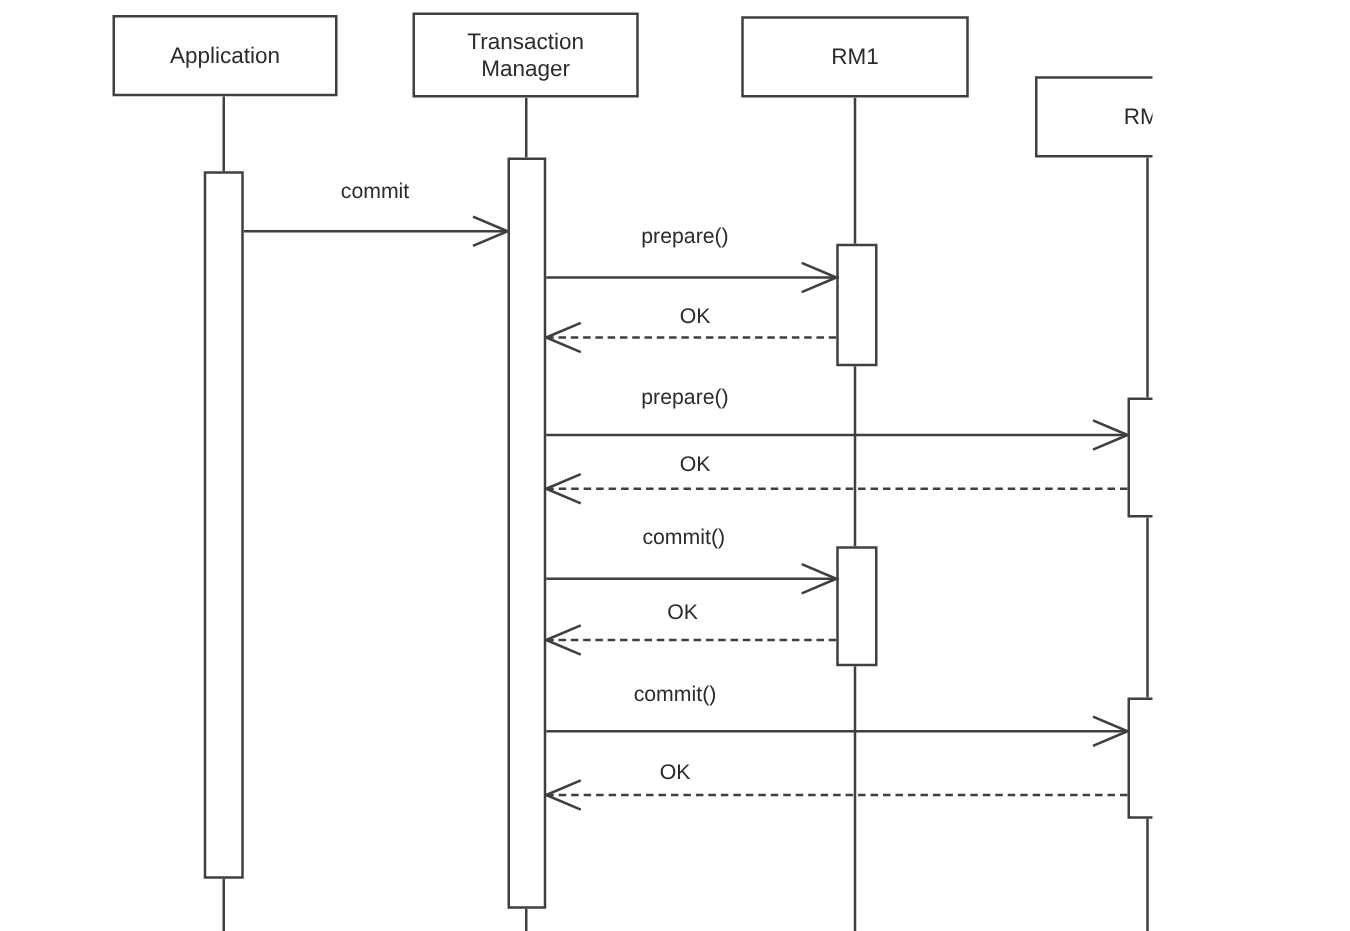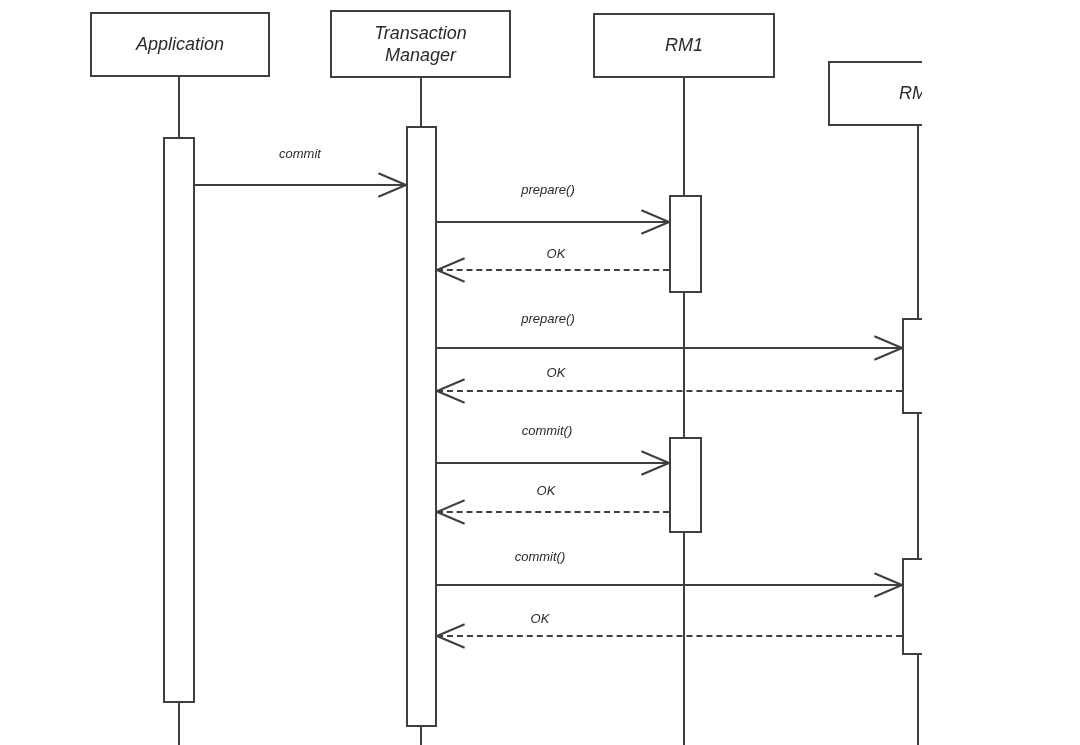--- a/index.html
+++ b/index.html
@@ -8,21 +8,20 @@
     --bg:#ffffff;
   }
   html,body{margin:0;padding:0;background:#fff;}
   #canvas{
     position:relative;
     width:922px;height:745px;
     background:var(--bg);
     overflow:hidden;
     font-family:"Liberation Sans","DejaVu Sans",sans-serif;
     color:var(--text);
-    font-style:italic;
   }
   
   .actor-box{
     position:absolute;
     box-sizing:border-box;
     border:2px solid var(--line);
     background:#fff;
     display:flex;align-items:center;justify-content:center;
     z-index:3;
   }
@@ -64,21 +63,21 @@
   .head.right::before,.head.right::after{right:0;transform-origin:100% 50%;}
   .head.right::before{transform:rotate(23deg);}
   .head.right::after{transform:rotate(-23deg);}
   .head.left::before,.head.left::after{left:0;transform-origin:0 50%;}
   .head.left::before{transform:rotate(23deg);}
   .head.left::after{transform:rotate(-23deg);}
   
   .msg-label{
     position:absolute;
     transform:translate(-50%,-50%);
-    font-size:13px;white-space:nowrap;
+    font-size:17px;white-space:nowrap;
     color:var(--text);
     z-index:6;
     background:transparent;
   }
 </style>
 </head>
 <body>
 
 <div id="canvas">
 

